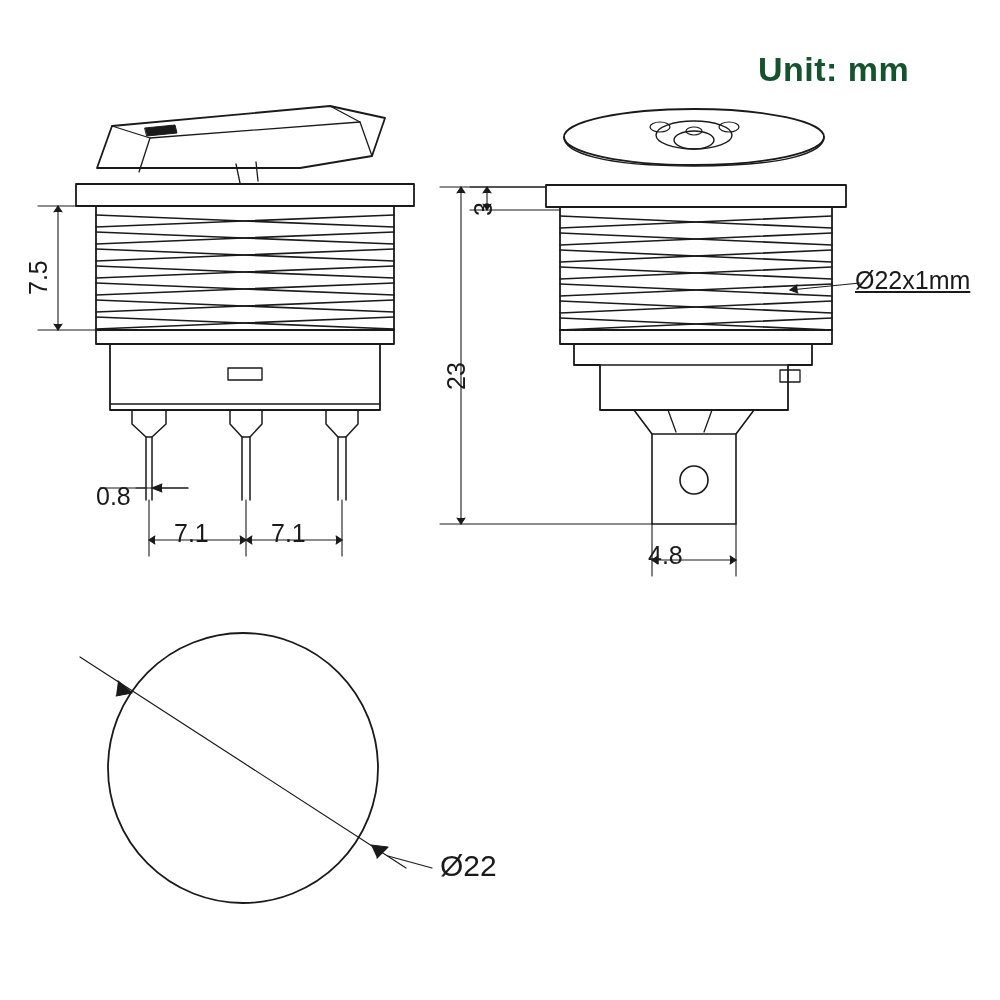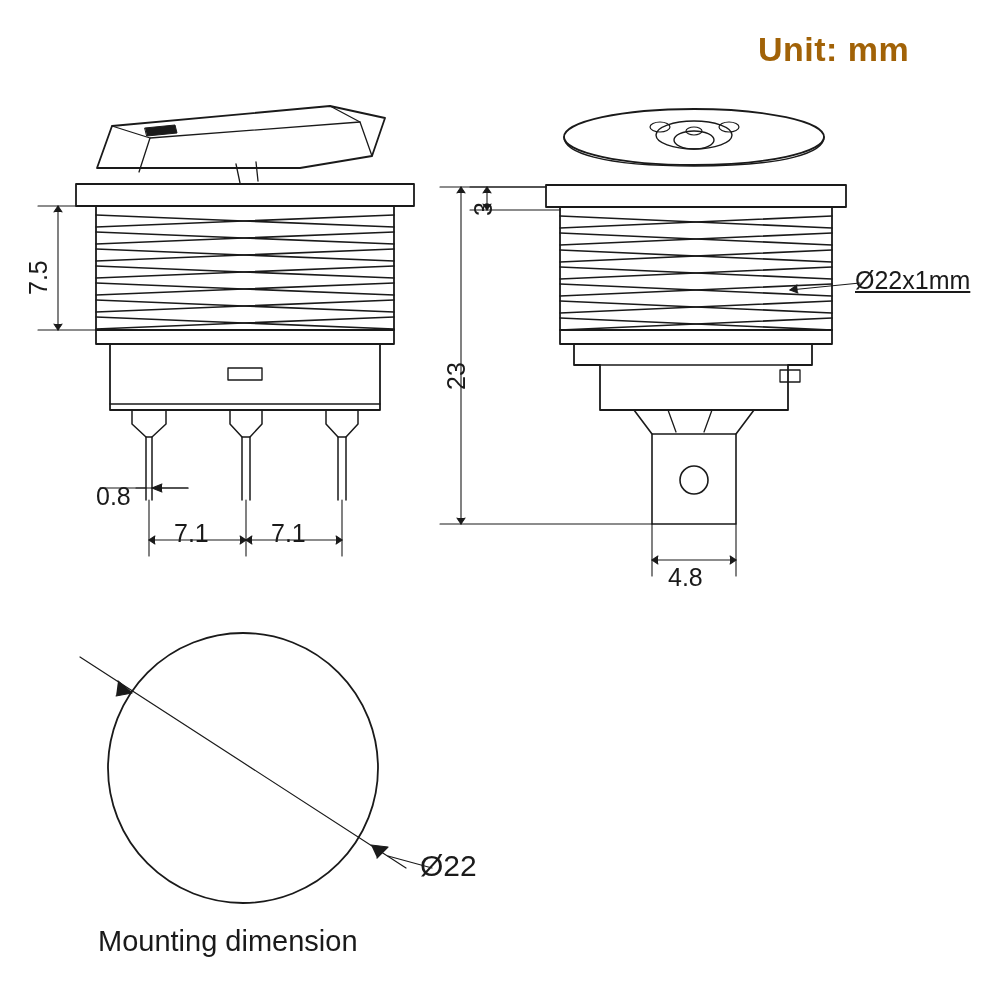--- a/index.html
+++ b/index.html
@@ -22,24 +22,25 @@
     width: 1000px;
     height: 1000px;
   }
   .lbl {
     position: absolute;
     color: #1a1a1a;
     font-family: "Liberation Sans", sans-serif;
     white-space: nowrap;
   }
   .unit-label {
-    color: #a16207;
+    color: #14532d;
     font-size: 34px;
     font-weight: bold;
     letter-spacing: 0.5px;
+    margin-top: 20px;
   }
   .dim-label {
     font-size: 25px;
   }
   .dim-label.rot {
     transform: rotate(-90deg);
     transform-origin: left top;
   }
   .caption {
     font-size: 29px;
@@ -219,19 +220,18 @@
   <div class="lbl dim-label" style="left:174px; top:519px;">7.1</div>
 
   <div class="lbl dim-label" style="left:271px; top:519px;">7.1</div>
 
   <div class="lbl dim-label rot" style="left:469px; top:216px;">3</div>
 
   <div class="lbl dim-label rot" style="left:442px; top:390px;">23</div>
 
   <div class="lbl dim-label" style="left:855px; top:266px;text-decoration:underline;">Ø22x1mm</div>
 
-  <div class="lbl dim-label" style="left:668px; top:541px;margin-top:22px;">4.8</div>
-
-  <div class="lbl" style="left:420px; top:849px; font-size:30px;">Ø22</div>
-
-  <div class="lbl caption" style="left:98px; top:925px;">Mounting dimension</div>
+  <div class="lbl dim-label" style="left:648px; top:541px;">4.8</div>
+
+  <div class="lbl" style="left:440px; top:849px; font-size:30px;">Ø22</div>
+
 
 </div>
 
 </body></html>

